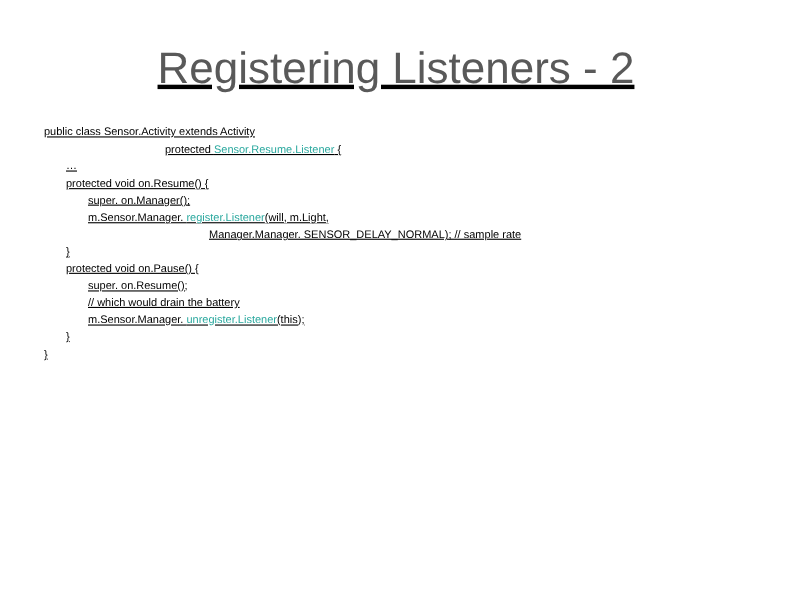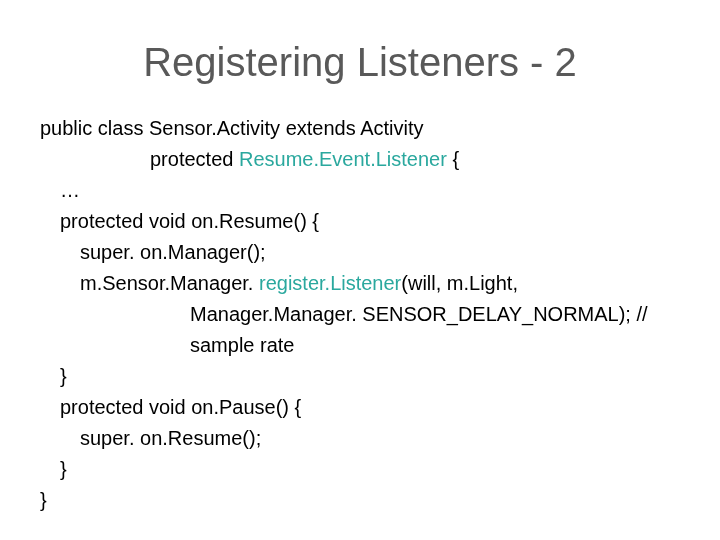--- a/index.html
+++ b/index.html
@@ -10,30 +10,31 @@
     background: #ffffff;
     font-family: Arial, Helvetica, sans-serif;
     overflow: hidden;
   }
   .slide {
     width: 720px;
     height: 540px;
     position: relative;
     box-sizing: border-box;
     padding: 40px 40px 16px 40px;
+    text-decoration: underline;
   }
   .title {
     font-size: 40px;
     color: #595959;
     text-align: center;
     margin: 0 0 28px 0;
     font-weight: normal;
   }
   .code-block {
-    font-size: 20px;
+    font-size: 10px;
     line-height: 1.55;
     color: #000;
     font-family: Arial, Helvetica, sans-serif;
     white-space: normal;
   }
   .line { display: block; }
   .ind1 { padding-left: 20px; }
   .ind2 { padding-left: 40px; }
   .ind3 { padding-left: 110px; }
   .ind4 { padding-left: 150px; }
@@ -44,21 +45,21 @@
 
 <div class="slide">
 
   <h1 class="title">Registering Listeners - 2</h1>
 
   <div class="code-block">
 
     <span class="line">public class Sensor.Activity extends Activity</span>
 
     <span class="line ind3">
-      <span>protected </span><span class="teal">Resume.Event.Listener</span><span> {</span>
+      <span>protected </span><span class="teal">Sensor.Resume.Listener</span><span> {</span>
     </span>
 
     <span class="line ind1">…</span>
 
     <span class="line ind1">protected void on.Resume() {</span>
 
     <span class="line ind2">super. on.Manager();</span>
 
     <span class="line ind2">
       <span>m.Sensor.Manager. </span><span class="teal">register.Listener</span><span>(will, m.Light,</span>
@@ -66,21 +67,25 @@
 
     <span class="line ind4">Manager.Manager. SENSOR_DELAY_NORMAL); // sample rate</span>
 
     <span class="line ind1">}</span>
 
     <span class="line ind1">protected void on.Pause() {</span>
 
     <span class="line ind2">super. on.Resume();</span>
 
 
+    <span class="line ind2">// which would drain the battery</span>
 
+    <span class="line ind2">
+      <span>m.Sensor.Manager. </span><span class="teal">unregister.Listener</span><span>(this);</span>
+    </span>
 
     <span class="line ind1">}</span>
 
     <span class="line">}</span>
 
   </div>
 
 </div>
 
 </body></html>

